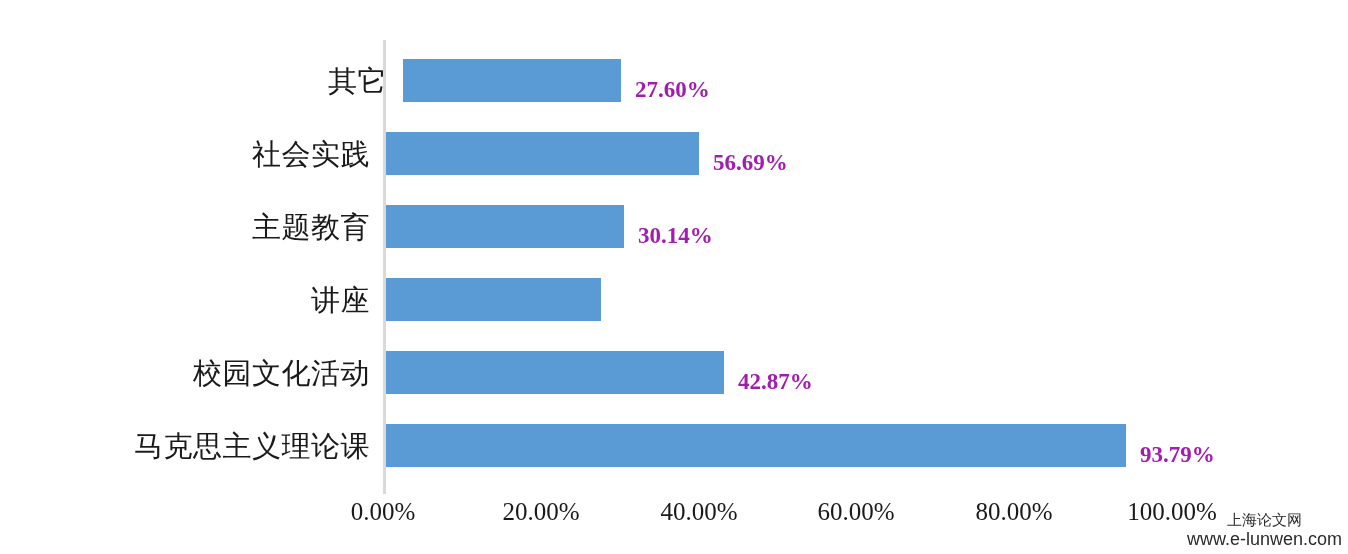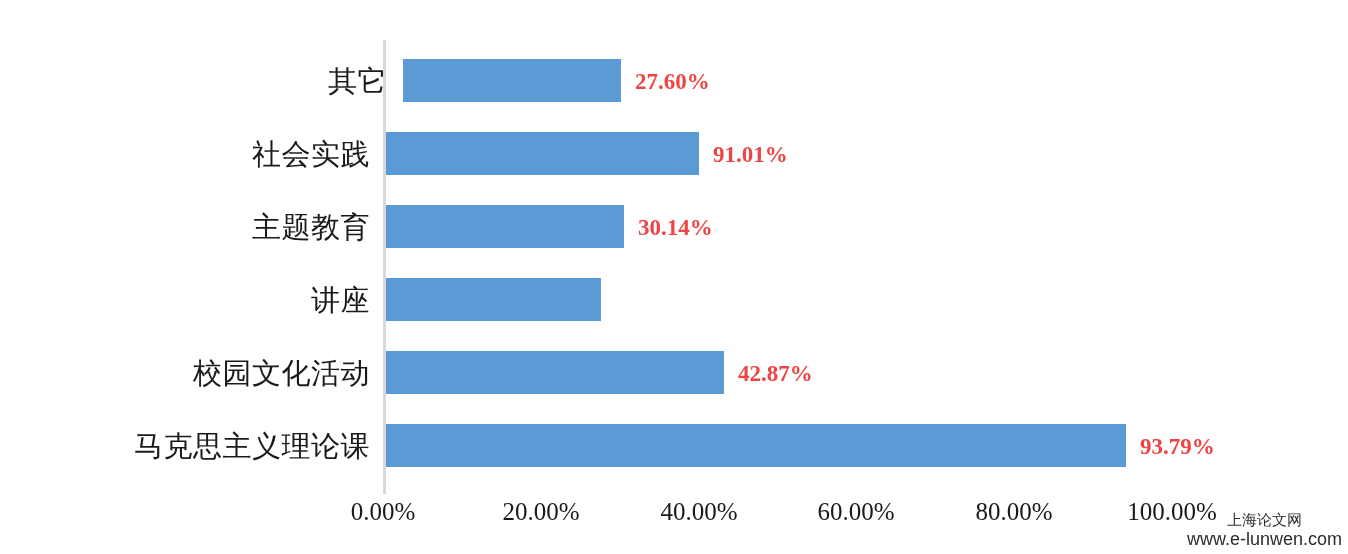--- a/index.html
+++ b/index.html
@@ -69,28 +69,28 @@
   .bar {
     position: absolute;
     left: 386px;
     top: 0;
     height: 43px;
     background: #5b9bd5;
   }
 
   .bar-value {
     position: absolute;
-    top: 0;
+    top: 8px;
     height: 43px;
     line-height: 45px;
     white-space: nowrap;
     font-family: "Liberation Serif", "DejaVu Serif", serif;
     font-weight: bold;
     font-size: 23px;
-    color: #ef4444;
+    color: #a21caf;
   }
 
   
   .tick-layer {
     position: absolute;
     left: 0;
     top: 498px;
     width: 1250px;
     height: 40px;
   }
@@ -138,21 +138,21 @@
 
     <div class="bars-layer" id="bars-layer">
         <div class="bar-row" style="top: 59px; margin-left: 17px;">
           <div class="cat-label-box">其它</div>
           <div class="bar" style="width: 218px; background: rgb(91, 155, 213);"></div>
           <div class="bar-value" style="left: 618px;">27.60%</div>
         </div>
         <div class="bar-row" style="top: 132px;">
           <div class="cat-label-box">社会实践</div>
           <div class="bar" style="width: 313px; background: rgb(91, 155, 213);"></div>
-          <div class="bar-value" style="left: 713px;">91.01%</div>
+          <div class="bar-value" style="left: 713px;">56.69%</div>
         </div>
         <div class="bar-row" style="top: 205px;">
           <div class="cat-label-box">主题教育</div>
           <div class="bar" style="width: 238px; background: rgb(91, 155, 213);"></div>
           <div class="bar-value" style="left: 638px;">30.14%</div>
         </div>
         <div class="bar-row" style="top: 278px;">
           <div class="cat-label-box">讲座</div>
           <div class="bar" style="width: 215px; background: rgb(91, 155, 213);"></div>
         </div>

